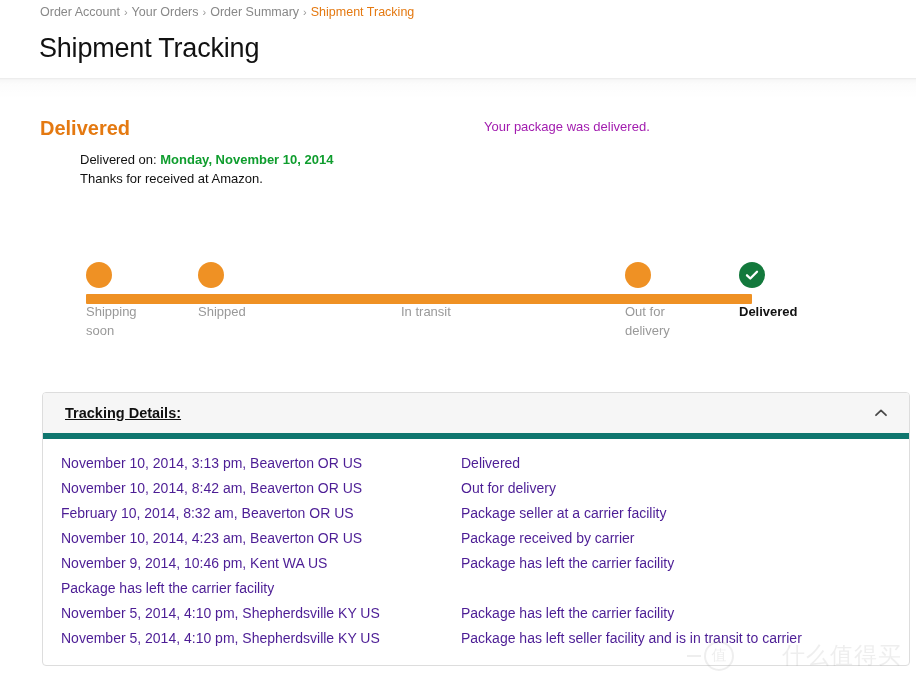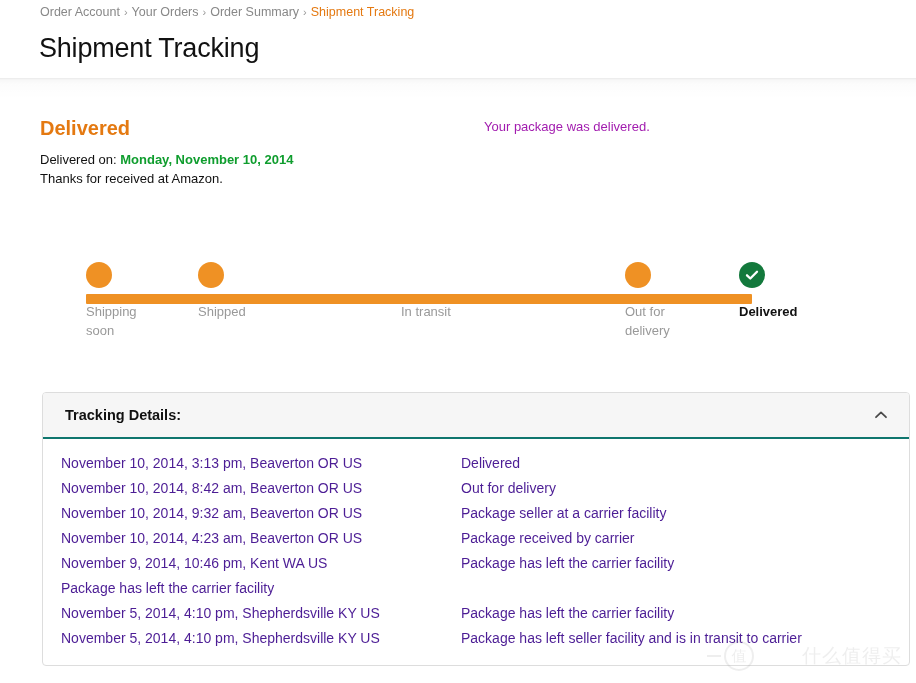--- a/index.html
+++ b/index.html
@@ -79,20 +79,21 @@
     font-size: 20px;
     font-weight: bold;
     color: #e47911;
     line-height: 24px;
     margin: 0 0 10px 0;
   }
   .status-line {
     font-size: 13px;
     color: #111111;
     line-height: 19px;
+    margin-left: 40px;
   }
   .status-date {
     color: #0f9d2e;
     font-weight: bold;
   }
 
   .package-note {
     position: absolute;
     left: 484px;
     top: 118px;
@@ -162,27 +163,28 @@
     top: 392px;
     width: 868px;
     border: 1px solid #dddddd;
     border-radius: 4px;
     background: #ffffff;
     box-sizing: border-box;
     overflow: hidden;
   }
   .details-header {
     background: #f6f6f6;
-    border-bottom: 2px solid #0f766e;
+    border-bottom: 6px solid #0f766e;
     height: 46px;
     display: flex;
     align-items: center;
     padding: 0 18px 0 22px;
     box-sizing: border-box;
     cursor: pointer;
+    text-decoration: underline;
   }
   .details-title {
     font-size: 14.5px;
     font-weight: bold;
     color: #111111;
     flex: 1;
   }
   .collapse-icon {
     width: 20px;
     height: 20px;
@@ -235,21 +237,21 @@
     color: #9a9a9a;
     font-size: 15px;
     display: flex;
     align-items: center;
     justify-content: center;
     margin-right: 4px;
     font-family: "DejaVu Sans", sans-serif;
   }
   .watermark-text {
     color: #9a9a9a;
-    font-size: 19px;
+    font-size: 23px;
     letter-spacing: 1px;
     font-family: Liberation Mono, monospace;
     margin-left: 44px;
   }
 </style>
 </head>
 <body>
 
 <div class="breadcrumb" id="breadcrumb"><span class="crumb">Order Account</span><span class="crumb-sep">›</span><span class="crumb">Your Orders</span><span class="crumb-sep">›</span><span class="crumb">Order Summary</span><span class="crumb-sep">›</span><span class="crumb current">Shipment Tracking</span></div>
 
@@ -310,21 +312,21 @@
     <div id="detail-rows">
         <div class="detail-row">
           <div class="detail-when">November 10, 2014, 3:13 pm, Beaverton OR US</div>
           <div class="detail-what">Delivered</div>
         </div>
         <div class="detail-row">
           <div class="detail-when">November 10, 2014, 8:42 am, Beaverton OR US</div>
           <div class="detail-what">Out for delivery</div>
         </div>
         <div class="detail-row">
-          <div class="detail-when">November 10, 2014, 9:32 am, Beaverton OR US</div>
+          <div class="detail-when">February 10, 2014, 8:32 am, Beaverton OR US</div>
           <div class="detail-what">Package seller at a carrier facility</div>
         </div>
         <div class="detail-row">
           <div class="detail-when">November 10, 2014, 4:23 am, Beaverton OR US</div>
           <div class="detail-what">Package received by carrier</div>
         </div>
         <div class="detail-row">
           <div class="detail-when">November 9, 2014, 10:46 pm, Kent WA US</div>
           <div class="detail-what">Package has left the carrier facility</div>
         </div>

